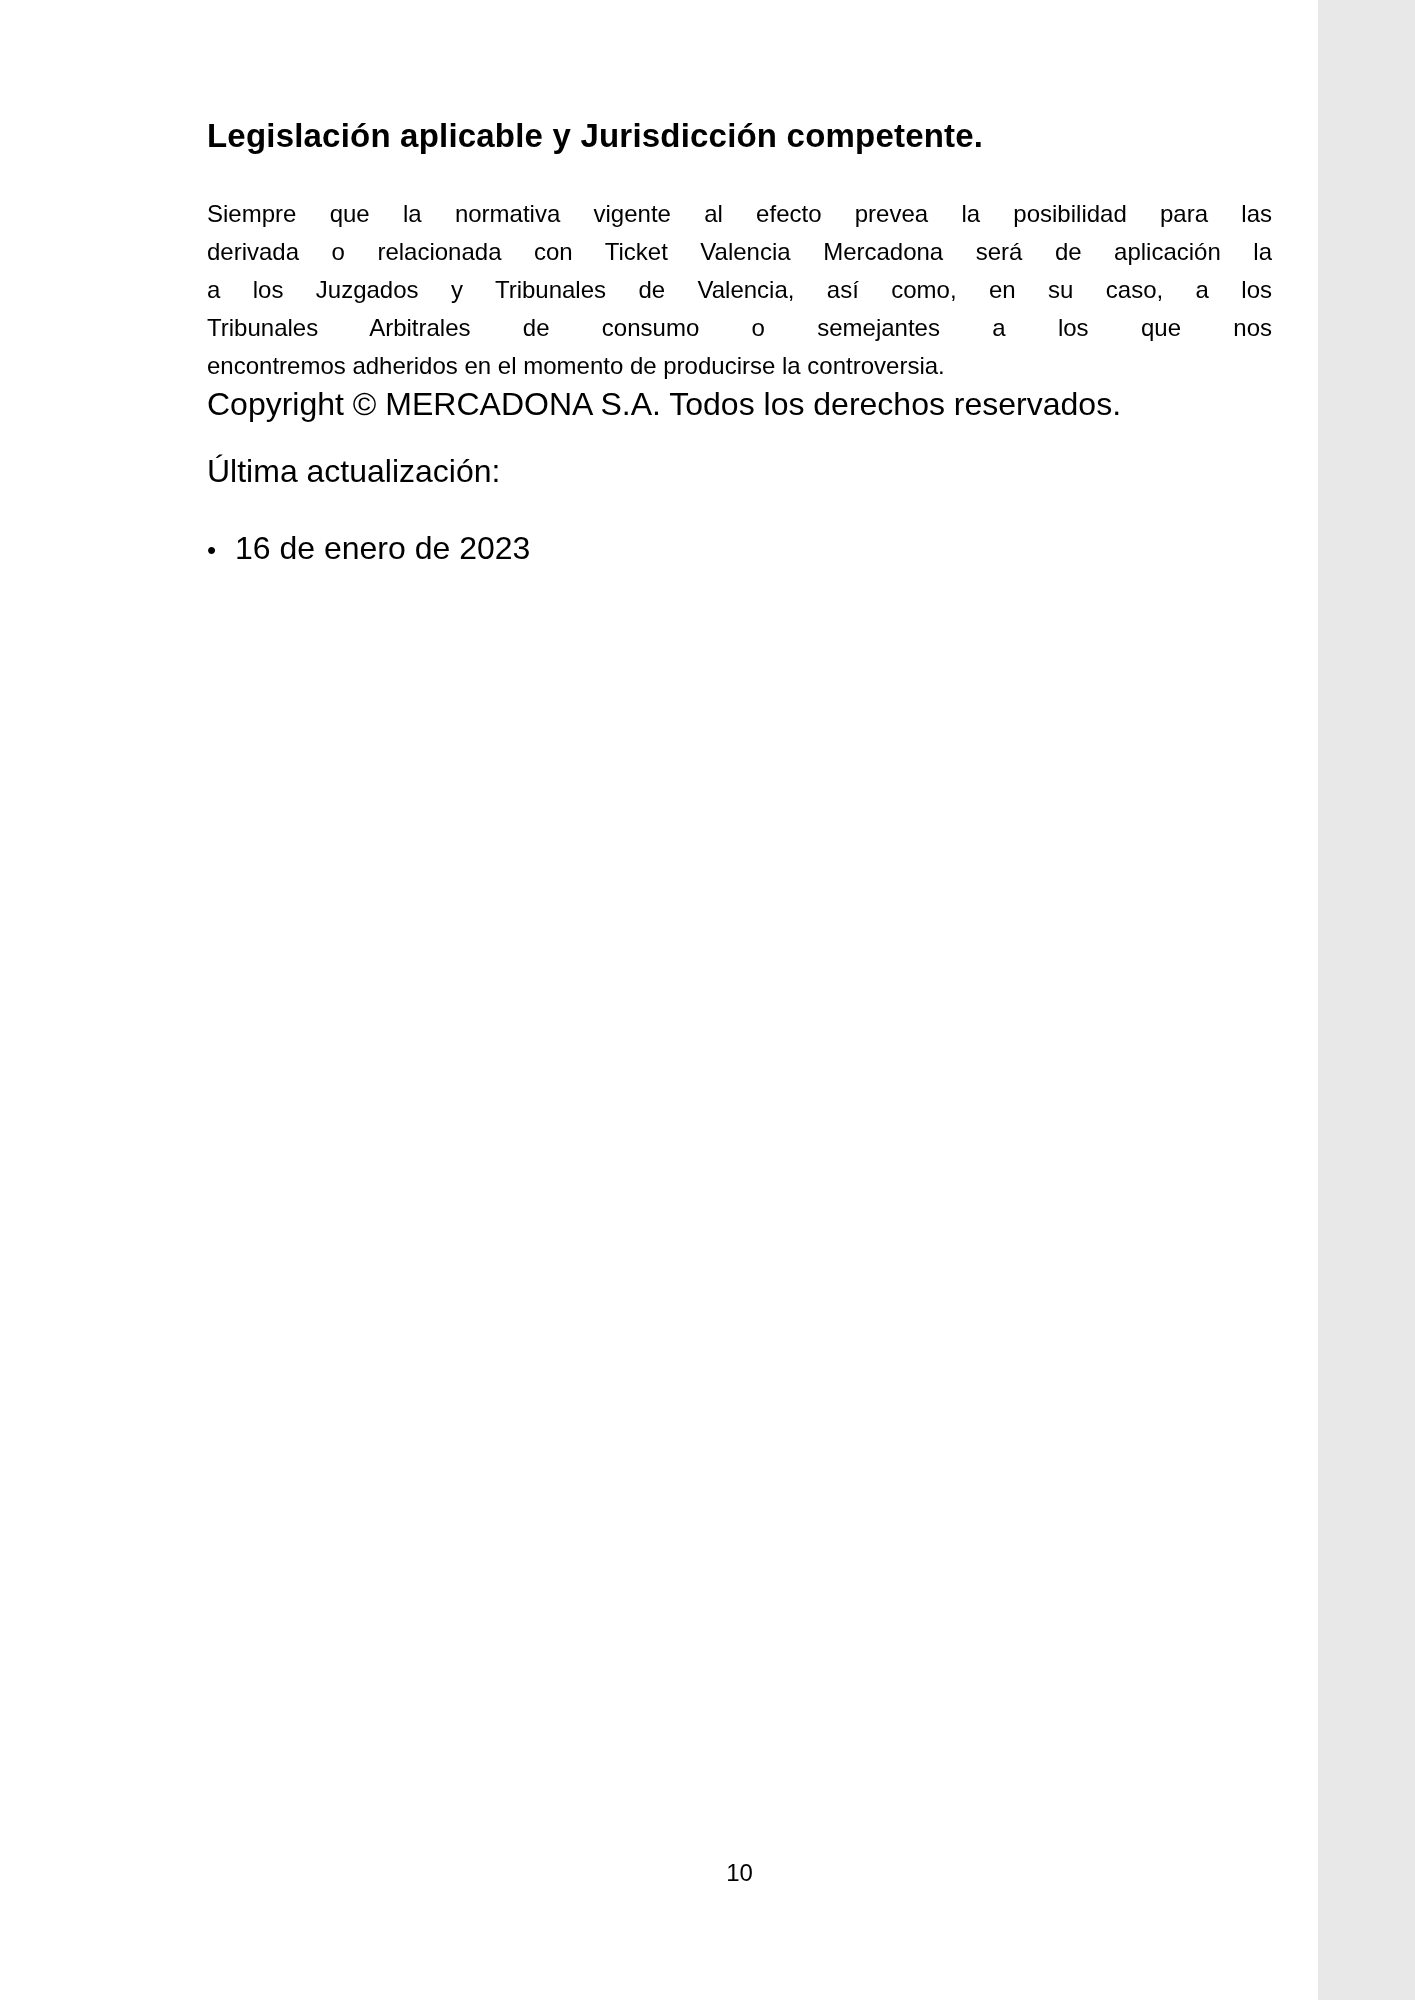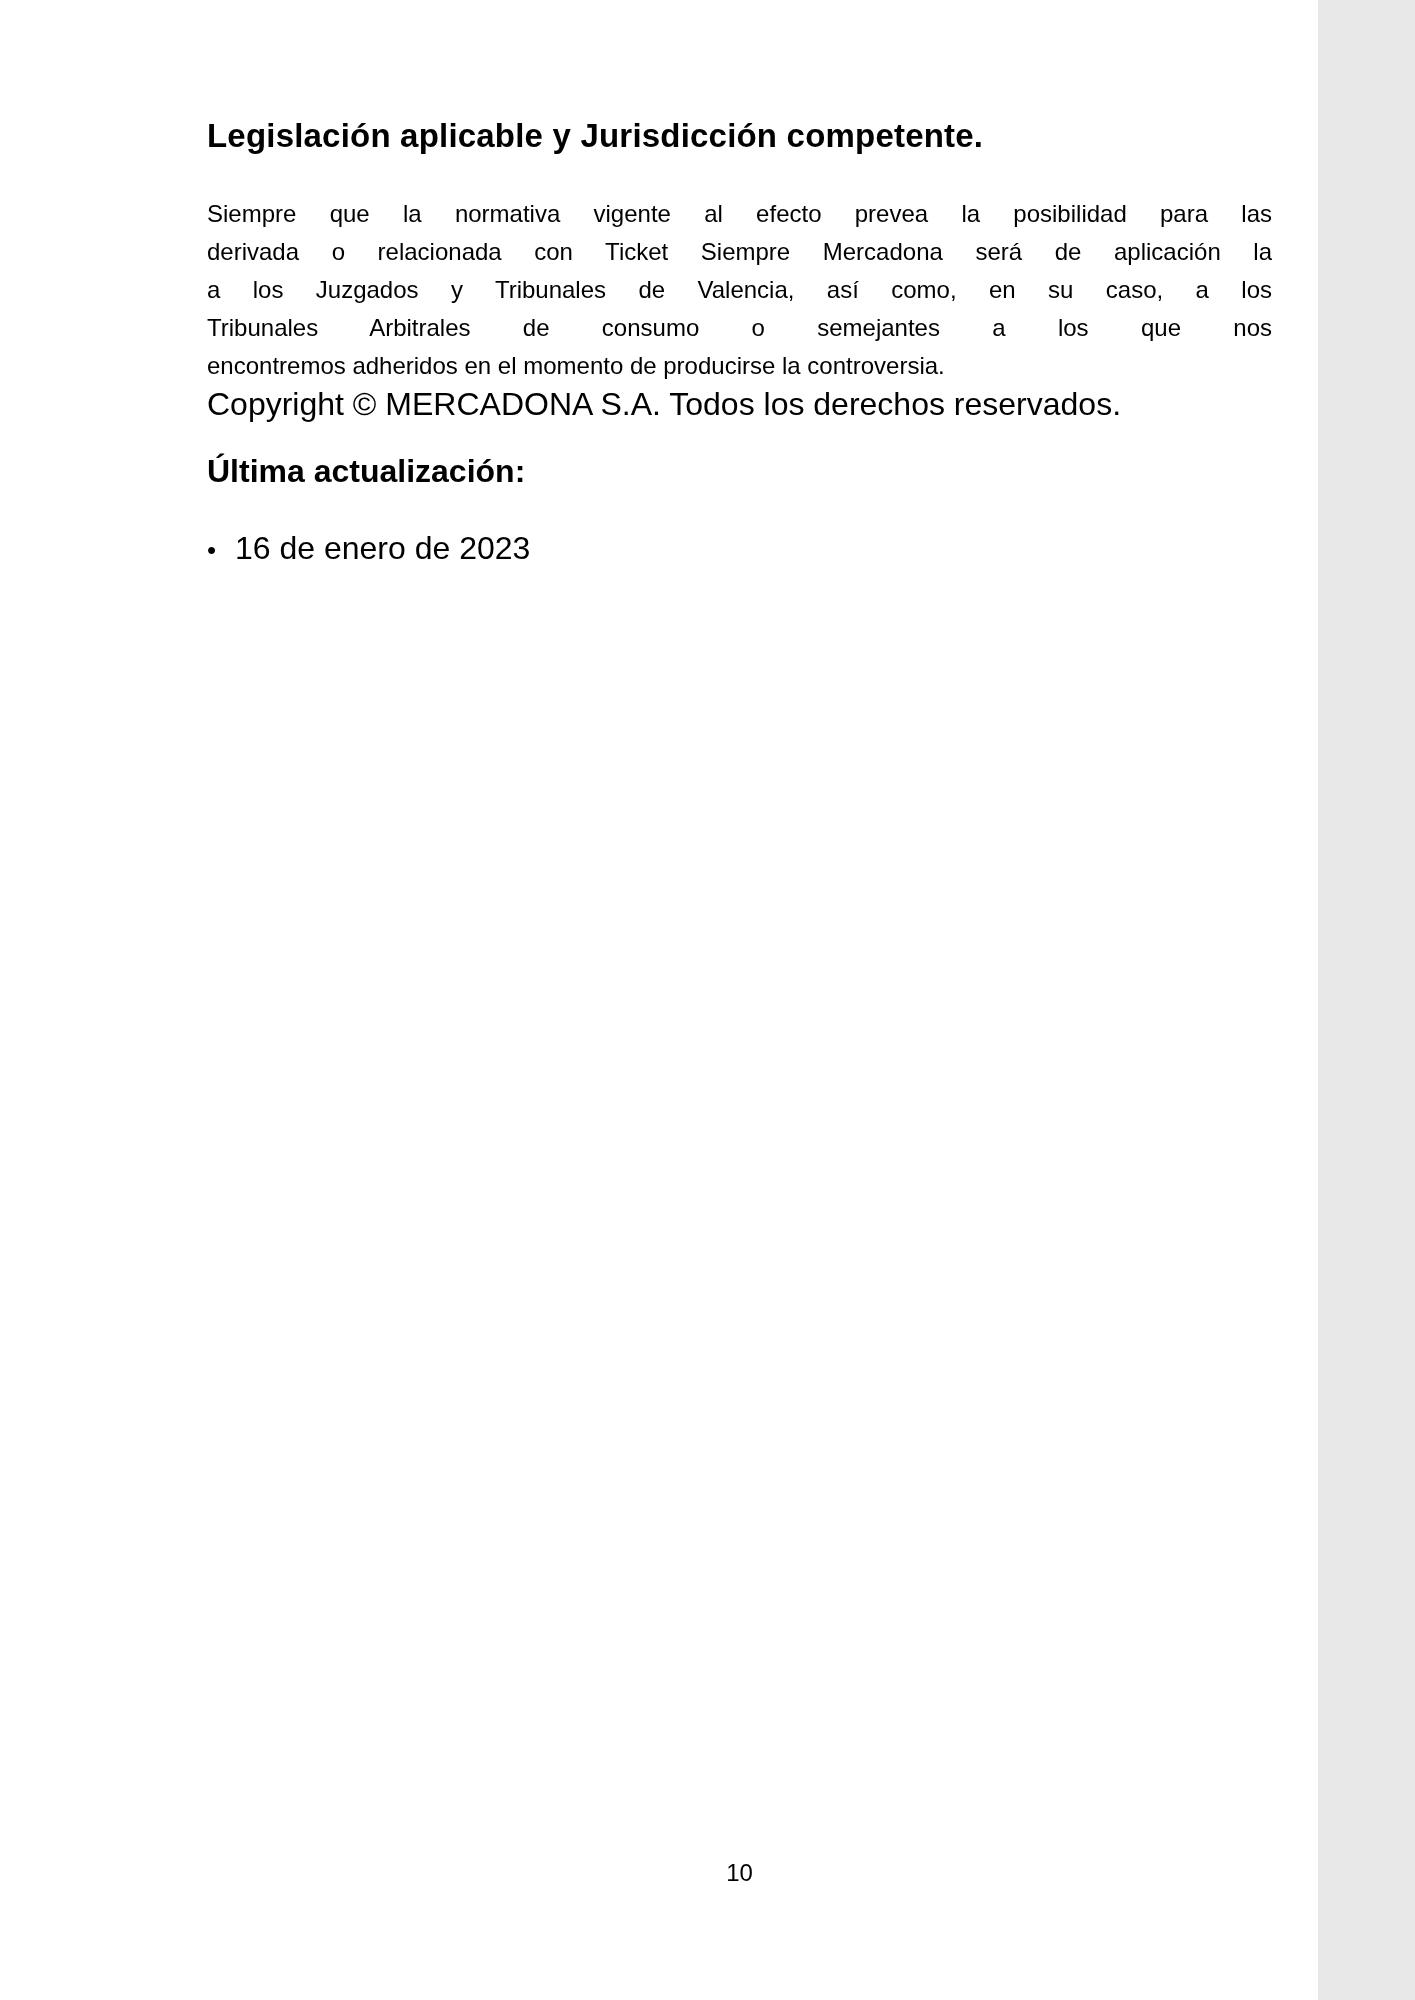--- a/index.html
+++ b/index.html
@@ -43,21 +43,20 @@
     height: 38px;
   }
   .copyright {
     font-size: 32px;
     line-height: 38px;
   }
   .last-update {
     margin-top: 29px;
     font-size: 32px;
     line-height: 38px;
-    font-weight: bold;
   }
   .update-list {
     margin-top: 39px;
     font-size: 32px;
     line-height: 38px;
   }
   .list-item {
     display: flex;
     align-items: baseline;
   }
@@ -79,21 +78,21 @@
 </head>
 <body>
 
 <div class="page">
   <div class="content">
 
     <h1 class="doc-title">Legislación aplicable y Jurisdicción competente.</h1>
 
     <div class="paragraph">
       <div class="jline">Siempre que la normativa vigente al efecto prevea la posibilidad para las</div>
-      <div class="jline">derivada o relacionada con Ticket Siempre Mercadona será de aplicación la</div>
+      <div class="jline">derivada o relacionada con Ticket Valencia Mercadona será de aplicación la</div>
       <div class="jline">a los Juzgados y Tribunales de Valencia, así como, en su caso, a los</div>
       <div class="jline">Tribunales Arbitrales de consumo o semejantes a los que nos</div>
       <div class="jline-last">encontremos adheridos en el momento de producirse la controversia.</div>
     </div>
 
     <div class="copyright">Copyright © MERCADONA S.A. Todos los derechos reservados.</div>
 
     <div class="last-update">Última actualización:</div>
 
     <div class="update-list">

